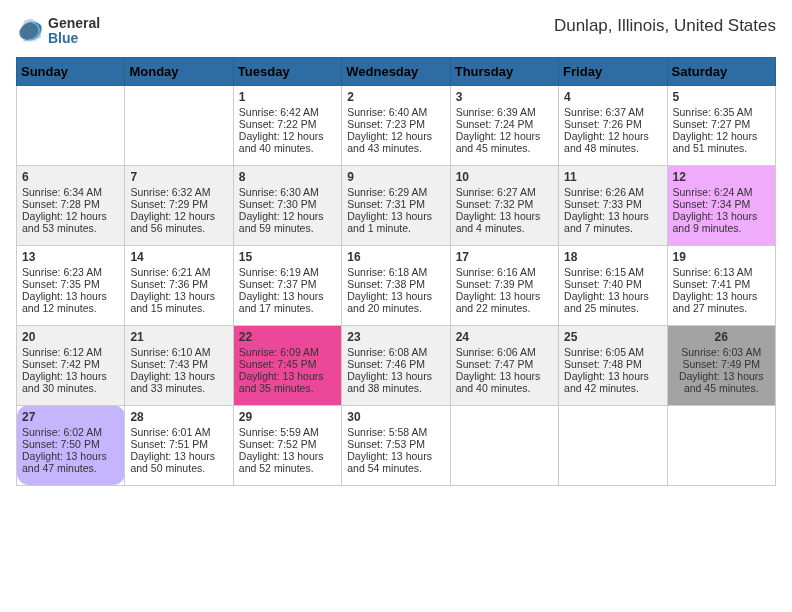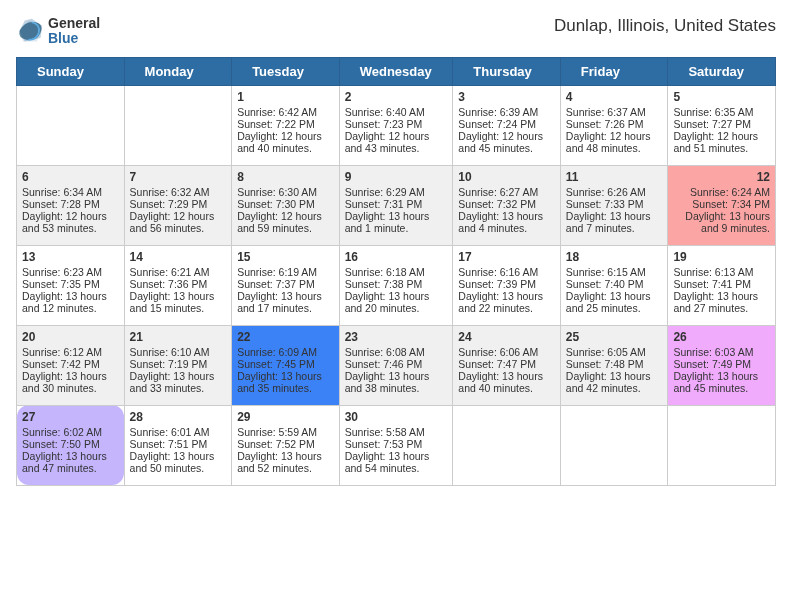--- a/index.html
+++ b/index.html
@@ -47,24 +47,24 @@
       font-weight: normal;
       color: #333;
     }
     .calendar {
       width: 100%;
       border-collapse: collapse;
       border: 1px solid #ccc;
     }
     .calendar th {
       background-color: #2e6da4;
-      color: #ffffff;
+      color: #000000;
       font-size: 13px;
       font-weight: bold;
-      padding: 6px 20px;
+      padding: 6px 4px;
       text-align: left;
       border: 1px solid #2a5f8f;
     }
     .calendar td {
       border: 1px solid #ccc;
       vertical-align: top;
       padding: 4px 5px;
       width: 107px;
       height: 80px;
       font-size: 10.5px;
@@ -159,21 +159,21 @@
           <span>Sunset: 7:31 PM</span><br>
           <span>Daylight: 13 hours and 1 minute.</span></td>
         <td style="background: rgb(240, 240, 240);"><span class="day-num">10</span>
           <span>Sunrise: 6:27 AM</span><br>
           <span>Sunset: 7:32 PM</span><br>
           <span>Daylight: 13 hours and 4 minutes.</span></td>
         <td style="background: rgb(240, 240, 240);"><span class="day-num">11</span>
           <span>Sunrise: 6:26 AM</span><br>
           <span>Sunset: 7:33 PM</span><br>
           <span>Daylight: 13 hours and 7 minutes.</span></td>
-        <td style="background: #fca5a5; text-align: right;"><span class="day-num">12</span>
+        <td style="background: #f0abfc;"><span class="day-num">12</span>
           <span>Sunrise: 6:24 AM</span><br>
           <span>Sunset: 7:34 PM</span><br>
           <span>Daylight: 13 hours and 9 minutes.</span></td>
       </tr>
       <tr>
         <td style="background: rgb(255, 255, 255);"><span class="day-num">13</span>
           <span>Sunrise: 6:23 AM</span><br>
           <span>Sunset: 7:35 PM</span><br>
           <span>Daylight: 13 hours and 12 minutes.</span></td>
         <td style="background: rgb(255, 255, 255);"><span class="day-num">14</span>
@@ -201,39 +201,39 @@
           <span>Sunset: 7:41 PM</span><br>
           <span>Daylight: 13 hours and 27 minutes.</span></td>
       </tr>
       <tr>
         <td style="background: rgb(240, 240, 240);"><span class="day-num">20</span>
           <span>Sunrise: 6:12 AM</span><br>
           <span>Sunset: 7:42 PM</span><br>
           <span>Daylight: 13 hours and 30 minutes.</span></td>
         <td style="background: rgb(240, 240, 240);"><span class="day-num">21</span>
           <span>Sunrise: 6:10 AM</span><br>
-          <span>Sunset: 7:19 PM</span><br>
+          <span>Sunset: 7:43 PM</span><br>
           <span>Daylight: 13 hours and 33 minutes.</span></td>
-        <td style="background: #3b82f6;"><span class="day-num">22</span>
+        <td style="background: #ec4899;"><span class="day-num">22</span>
           <span>Sunrise: 6:09 AM</span><br>
           <span>Sunset: 7:45 PM</span><br>
           <span>Daylight: 13 hours and 35 minutes.</span></td>
         <td style="background: rgb(240, 240, 240);"><span class="day-num">23</span>
           <span>Sunrise: 6:08 AM</span><br>
           <span>Sunset: 7:46 PM</span><br>
           <span>Daylight: 13 hours and 38 minutes.</span></td>
         <td style="background: rgb(240, 240, 240);"><span class="day-num">24</span>
           <span>Sunrise: 6:06 AM</span><br>
           <span>Sunset: 7:47 PM</span><br>
           <span>Daylight: 13 hours and 40 minutes.</span></td>
         <td style="background: rgb(240, 240, 240);"><span class="day-num">25</span>
           <span>Sunrise: 6:05 AM</span><br>
           <span>Sunset: 7:48 PM</span><br>
           <span>Daylight: 13 hours and 42 minutes.</span></td>
-        <td style="background: #f0abfc;"><span class="day-num">26</span>
+        <td style="background: #a3a3a3; text-align: center;"><span class="day-num">26</span>
           <span>Sunrise: 6:03 AM</span><br>
           <span>Sunset: 7:49 PM</span><br>
           <span>Daylight: 13 hours and 45 minutes.</span></td>
       </tr>
       <tr>
         <td style="background: #c4b5fd; border-radius: 12px;"><span class="day-num">27</span>
           <span>Sunrise: 6:02 AM</span><br>
           <span>Sunset: 7:50 PM</span><br>
           <span>Daylight: 13 hours and 47 minutes.</span></td>
         <td style="background: rgb(255, 255, 255);"><span class="day-num">28</span>

